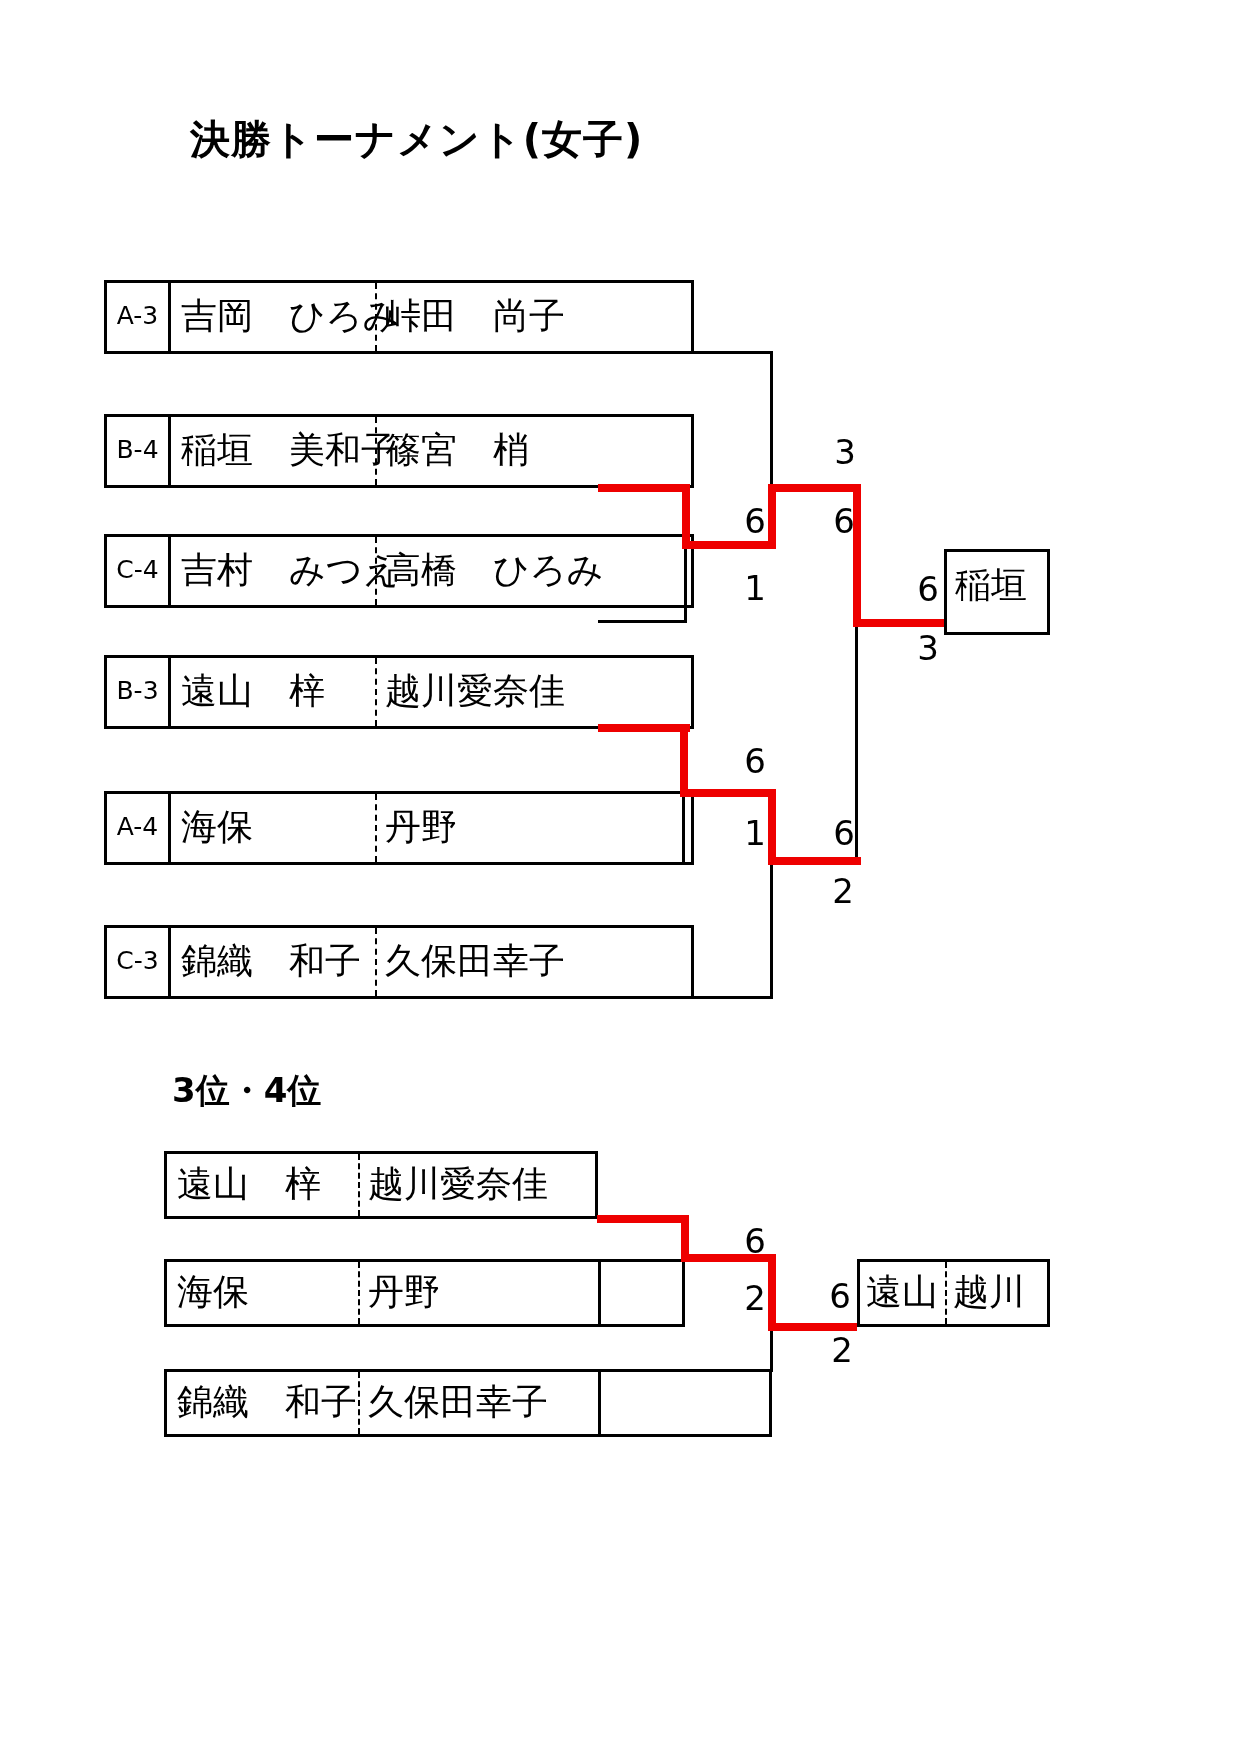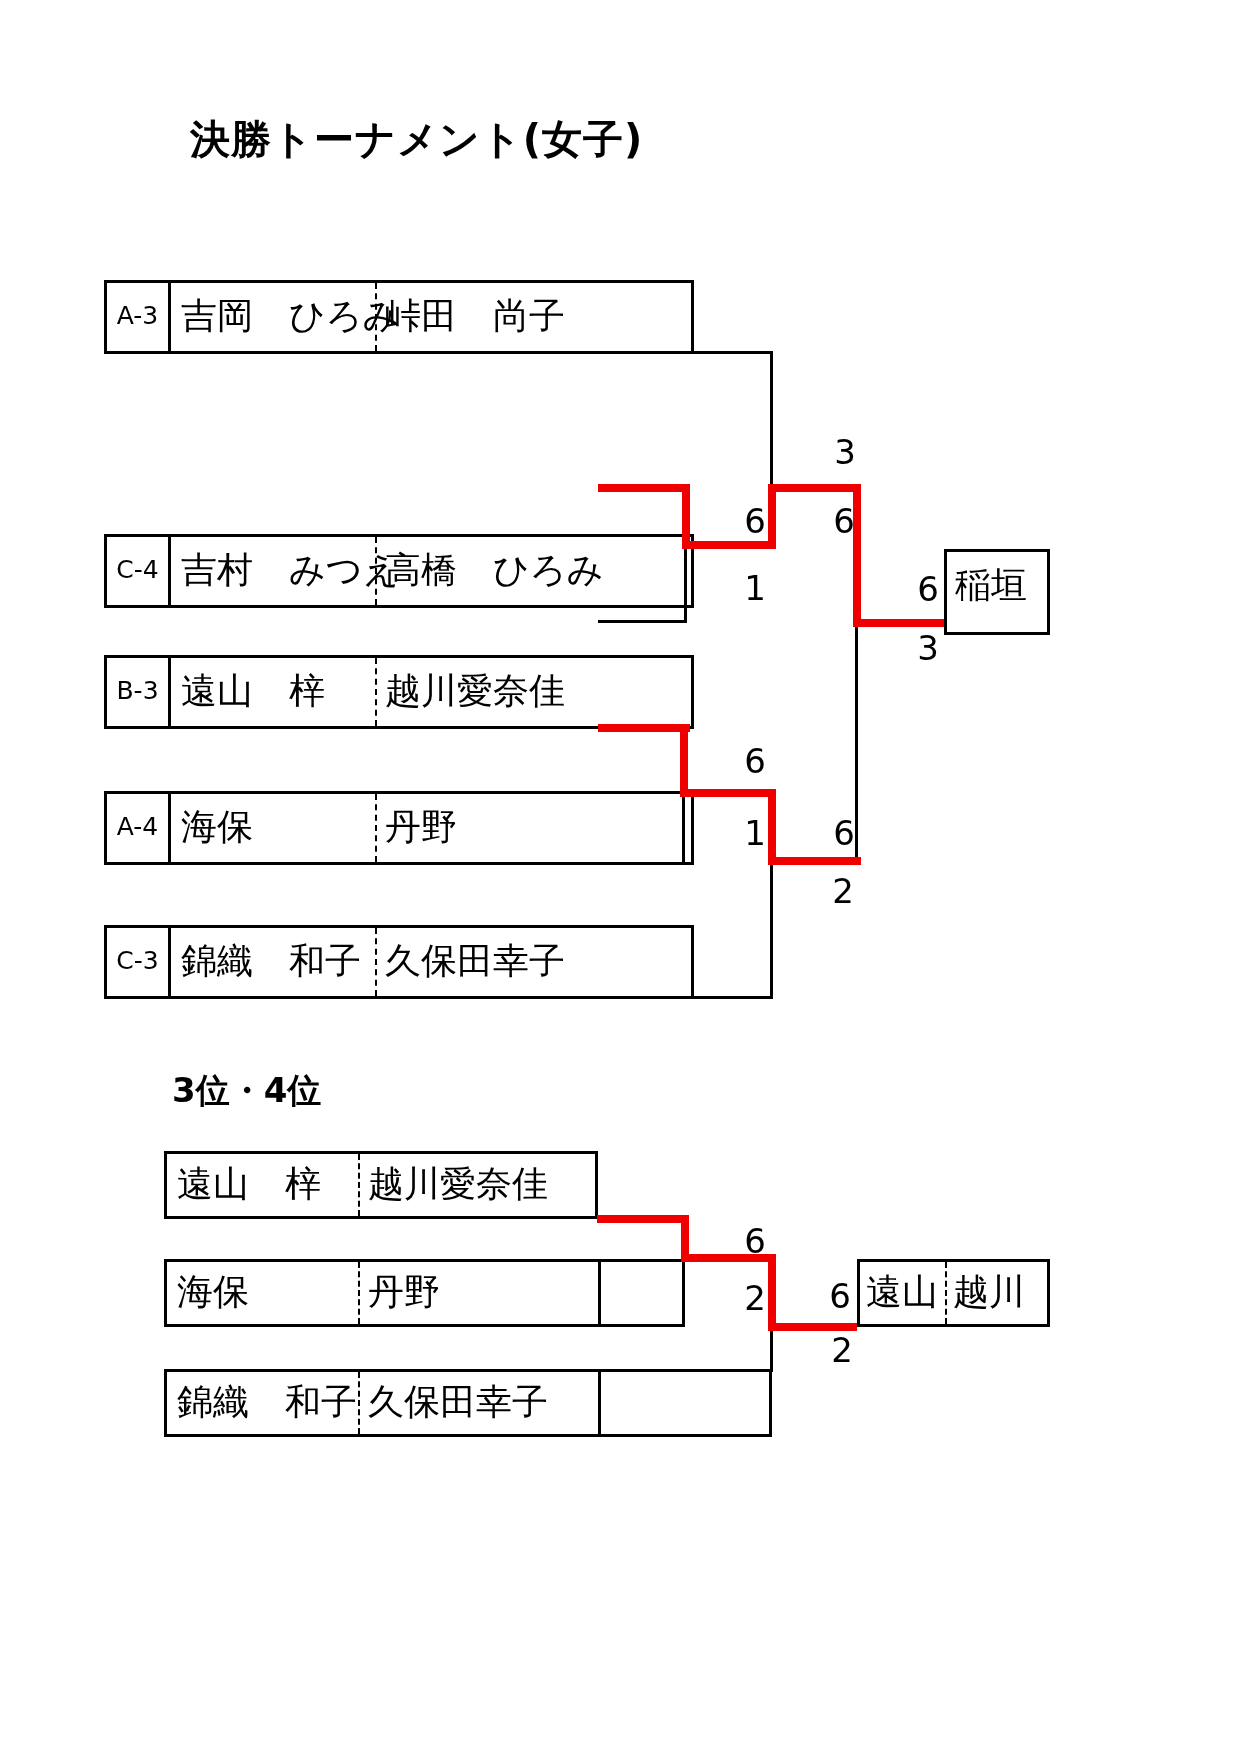--- a/index.html
+++ b/index.html
@@ -45,20 +45,25 @@
 
 <div class="page">
 
   <div class="title main">決勝トーナメント(女子)</div>
   <div class="title sec2">3位・4位</div>
 
   <div class="entry mainrow" style="top:280px">
     <div class="cell seed">A-3</div>
     <div class="cell p1">吉岡　ひろみ</div>
     <div class="cell p2">峠田　尚子</div>
+  </div>
+  <div class="entry mainrow" style="top:414px">
+    <div class="cell seed">B-4</div>
+    <div class="cell p1">稲垣　美和子</div>
+    <div class="cell p2">篠宮　梢</div>
   </div>
   <div class="entry mainrow" style="top:534px">
     <div class="cell seed">C-4</div>
     <div class="cell p1">吉村　みつえ</div>
     <div class="cell p2">高橋　ひろみ</div>
   </div>
   <div class="entry mainrow" style="top:655px">
     <div class="cell seed">B-3</div>
     <div class="cell p1">遠山　梓</div>
     <div class="cell p2">越川愛奈佳</div>

